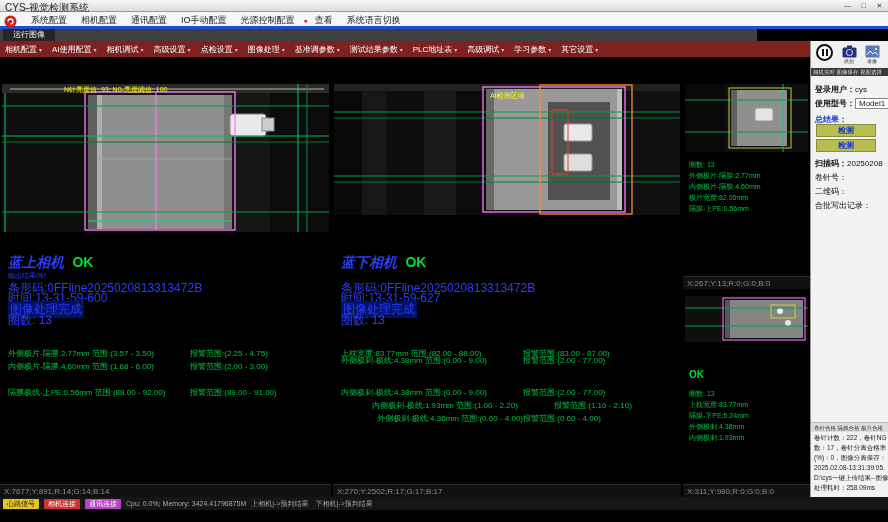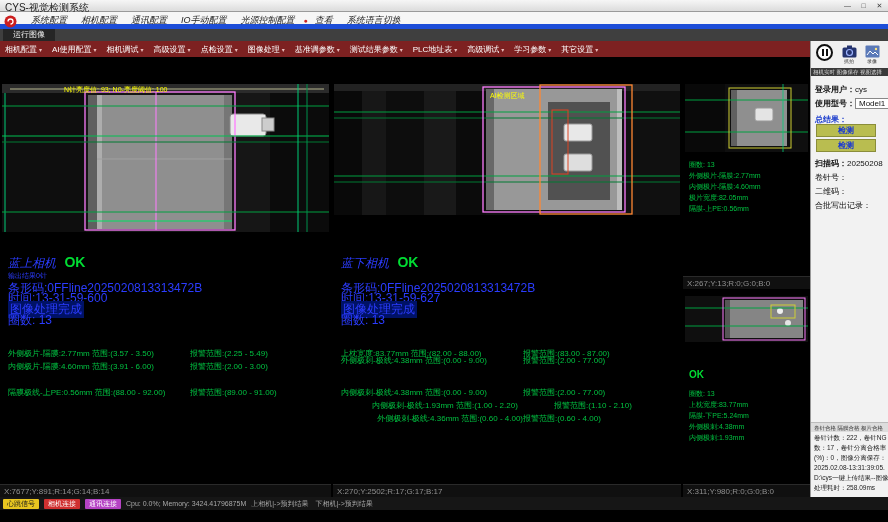--- a/index.html
+++ b/index.html
@@ -9,28 +9,28 @@
   svg text { font-family:"Liberation Sans","DejaVu Sans",sans-serif; }
 
   
   .titlebar { position:absolute; top:0; left:0; width:888px; height:12px;
     background:linear-gradient(#f6f6f6,#dcdcdc); border-bottom:1px solid #9a9a9a; }
   .titlebar .t { position:absolute; left:5px; top:1px; font-size:10px; color:#222; }
   .win-btns { position:absolute; right:2px; top:1px; display:flex; gap:3px; }
   .win-btn { width:13px; height:9px; font-size:7px; line-height:9px; text-align:center; color:#444; }
 
   
-  .menubar { position:absolute; top:12px; left:0; width:888px; height:17px; background:#f6f6f6; border-bottom:5px solid #1d4ed8;font-style:italic; }
+  .menubar { position:absolute; top:12px; left:0; width:888px; height:17px; background:#f6f6f6; border-bottom:3px solid #1d4ed8; }
   .logo { position:absolute; left:4px; top:2px; width:13px; height:13px; }
   .menu-items { position:absolute; left:24px; top:0; height:16px; display:flex; align-items:center; }
   .menu-item { font-size:9px; color:#222; padding:0 7px; white-space:nowrap; }
   .menu-view-icon { color:#cc2222; font-size:7px; margin-left:2px; }
 
   
-  .tabrow { position:absolute; top:29px; left:0; width:888px; height:12px; background:#3f3f3f; }
+  .tabrow { position:absolute; top:29px; left:0; width:757px; height:12px; background:#3f3f3f; }
   .tab { position:absolute; left:3px; top:0; height:12px; line-height:12px; padding:0 10px; background:#262626; color:#eee; font-size:8px; }
 
   
   .toolbar { position:absolute; top:41px; left:0; width:810px; height:16px;
     background:var(--toolbar-maroon,#7d2121); display:flex; align-items:center; }
   .tool-item { color:#fff; font-size:8px; padding:0 5px; white-space:nowrap; }
   .tool-item .caret { font-size:6px; color:#e8bcbc; margin-left:2px; }
 
   
   .rtop { position:absolute; top:41px; left:810px; width:78px; height:27px; background:#f0f0f0; border-left:1px solid #999; }
@@ -50,21 +50,21 @@
   .result-box { position:absolute; left:5px; width:60px; height:13px; background:#b9bd50; border:1px solid #8a8d3a;
     color:#1334d8; font-size:8px; text-align:center; line-height:11px; font-weight:bold; }
   .stats-head { position:absolute; left:0; right:0; top:346px; height:10px; background:#ddd; border-top:1px solid #bbb;
     font-size:5.5px; line-height:10px; padding-left:3px; color:#333; white-space:nowrap; overflow:hidden; }
   .stats-line { position:absolute; left:3px; font-size:6.5px; color:#222; white-space:nowrap; }
 
   
   .view { position:absolute; background:#000; }
   .cam-img { position:absolute; cursor:crosshair; }
   .cam-line { position:absolute; left:8px; white-space:nowrap; }
-  .cam-name { color:var(--info-blue,#2b3cff); font-size:12px; font-weight:normal; font-style:italic; }
+  .cam-name { color:var(--info-blue,#2b3cff); font-size:14px; font-weight:bold; font-style:italic; }
   .cam-ok { color:var(--ok-green,#00dd33); font-size:14px; font-weight:bold; margin-left:4px; }
   .bline { position:absolute; left:8px; color:var(--info-blue,#2b3cff); font-size:12px; white-space:nowrap; }
   .bline.sub { font-size:7px; }
   .bline.hl { background:#001266; padding:0 2px; }
   .mrow { position:absolute; left:8px; font-size:8px; color:var(--measure-green,#00c040); white-space:nowrap; }
   .mrow .ml { display:inline-block; width:182px; }
   .coords { position:absolute; left:0; right:0; bottom:0; height:13px; background:#101010; border-top:1px solid #2a2a2a;
     color:#909090; font-size:8px; line-height:13px; padding-left:4px; }
   .gline { position:absolute; left:6px; font-size:7px; color:var(--measure-green,#00c040); white-space:nowrap; }
   .ok-small { position:absolute; left:6px; color:var(--ok-green,#00dd33); font-size:10px; font-weight:bold; }
@@ -206,22 +206,22 @@
     </div>
     <div class="cam-line" style="top:196px;">
       <span class="cam-name">蓝上相机</span>
       <span class="cam-ok">OK</span>
     </div>
     <div class="bline sub" style="top:214px;">输出结果0针</div>
     <div class="bline" style="top:223px;">条形码:0FFline2025020813313472B</div>
     <div class="bline" style="top:233px;">时间:13-31-59-600</div>
     <div class="bline hl" style="top:244px;">图像处理完成</div>
     <div class="bline" style="top:255px;">圈数: 13</div>
-    <div class="mrow" style="top:291px;"><span class="ml">外侧极片-隔膜:2.77mm 范围:(3.57 - 3.50)</span><span>报警范围:(2.25 - 5.49)</span></div>
-    <div class="mrow" style="top:304px;"><span class="ml">内侧极片-隔膜:4.60mm 范围:(3.91 - 6.00)</span><span>报警范围:(2.00 - 3.00)</span></div>
+    <div class="mrow" style="top:291px;"><span class="ml">外侧极片-隔膜:2.77mm 范围:(3.57 - 3.50)</span><span>报警范围:(2.25 - 4.75)</span></div>
+    <div class="mrow" style="top:304px;"><span class="ml">内侧极片-隔膜:4.60mm 范围:(1.68 - 6.00)</span><span>报警范围:(2.00 - 3.00)</span></div>
     <div class="mrow" style="top:330px;"><span class="ml">隔膜极线-上PE:0.56mm 范围:(88.00 - 92.00)</span><span>报警范围:(89.00 - 91.00)</span></div>
     <div class="coords">X:7677;Y:891;R:14;G:14;B:14</div>
   </div>
 
   <div class="view" style="top:57px; left:333px; width:348px; height:440px;">
     <div class="cam-img" style="top:27px; left:1px; width:346px; height:131px;">
       <svg width="346" height="131" viewBox="0 0 346 131">
         <rect width="346" height="131" fill="#101010"></rect>
         <rect width="28" height="131" fill="#090909"></rect>
         <rect x="28" width="24" height="131" fill="#171717"></rect>

